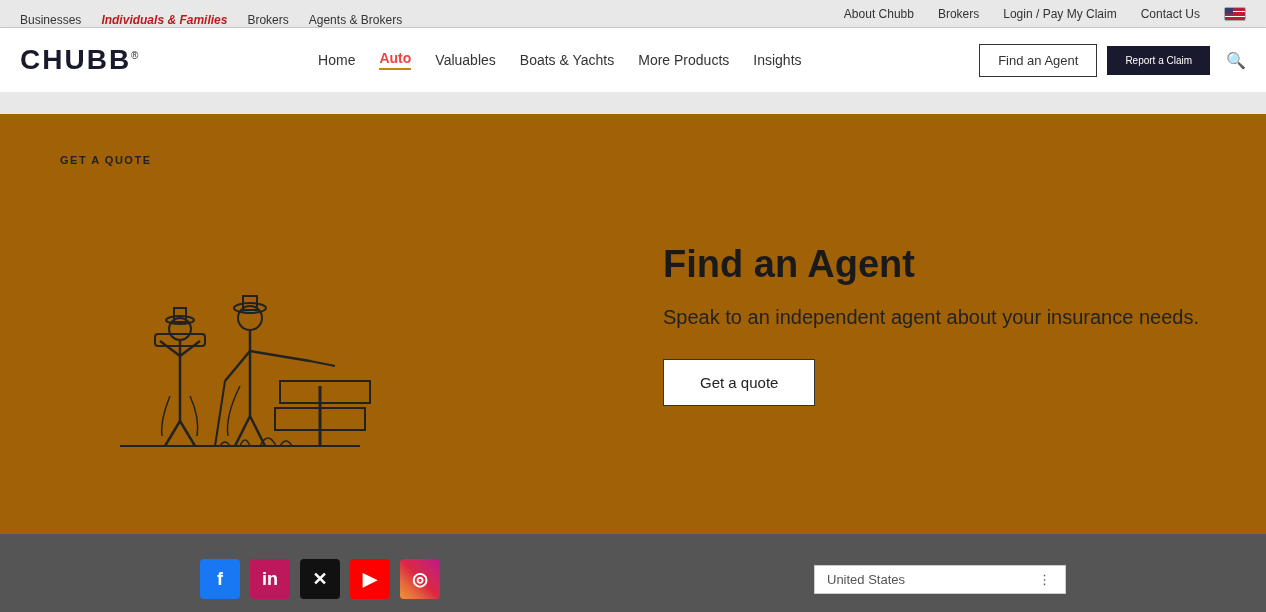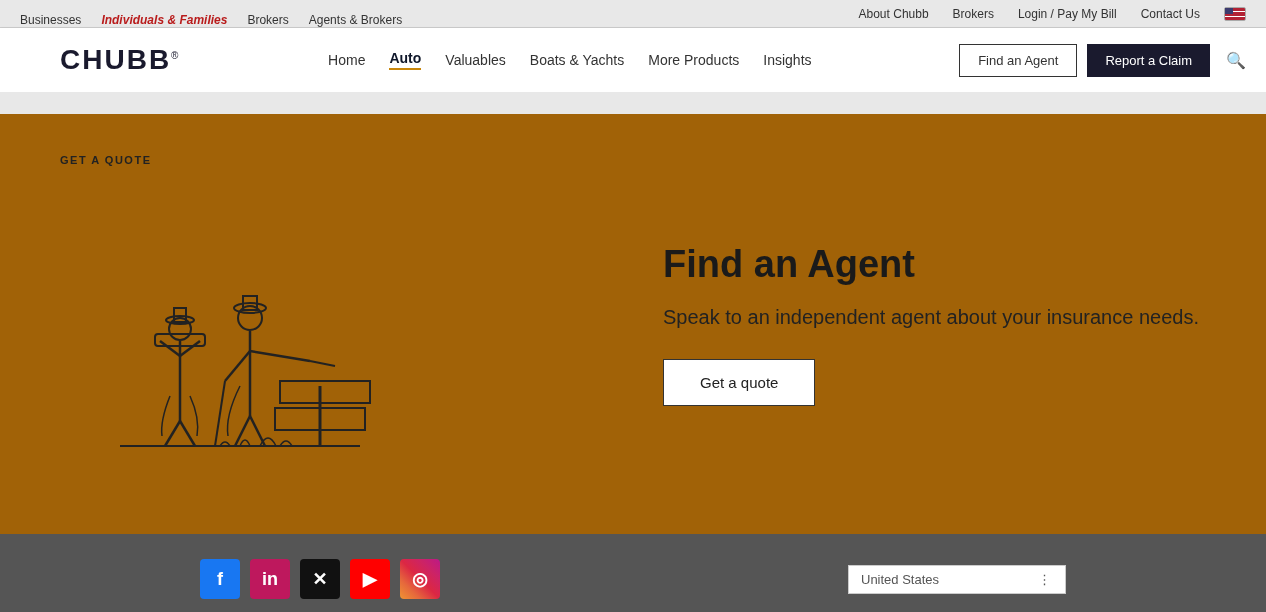--- a/index.html
+++ b/index.html
@@ -59,50 +59,49 @@
       padding: 0 20px;
       height: 64px;
       box-shadow: 0 1px 3px rgba(0,0,0,0.1);
     }
     .logo {
       font-size: 28px;
       font-weight: 900;
       letter-spacing: 2px;
       color: #1a1a2e;
       font-family: Arial Black, sans-serif;
-      margin-left: 40px;
     }
     .logo span { color: #1a1a2e; }
     .logo-reg { font-size: 10px; vertical-align: super; font-weight: normal; }
     .main-nav { display: flex; gap: 24px; align-items: center; }
     .main-nav a {
       color: #333;
       text-decoration: none;
       font-size: 14px;
     }
     .main-nav a.active {
-      color: #0f172a;
+      color: #ef4444;
       border-bottom: 2px solid #c8860a;
       padding-bottom: 2px;
       font-weight: bold;
     }
     .nav-actions { display: flex; gap: 10px; align-items: center; }
     .btn-find-agent {
       border: 1px solid #333;
       background: white;
       padding: 8px 18px;
       font-size: 13px;
       cursor: pointer;
       color: #333;
     }
     .btn-report-claim {
       background: #1a1a2e;
       color: white;
       padding: 9px 18px;
-      font-size: 13px;
+      font-size: 10px;
       border: none;
       cursor: pointer;
     }
     .search-icon {
       cursor: pointer;
       font-size: 16px;
       color: #333;
       margin-left: 6px;
     }
 
@@ -199,41 +198,41 @@
     .tw { background: #111; }
     .yt { background: #ff0000; }
     .ig { background: linear-gradient(45deg, #f09433, #e6683c, #dc2743, #cc2366, #bc1888); }
 
     .country-select {
       display: flex;
       align-items: flex-end;
       background: white;
       border: 1px solid #ccc;
       padding: 6px 12px;
-      width: 218px;
+      width: 252px;
       justify-content: space-between;
       cursor: pointer;
     }
     .country-select span { color: #555; font-size: 13px; }
     .country-dots { color: #666; font-size: 18px; letter-spacing: 2px; }
   </style>
 </head>
 <body>
 
 <div class="top-bar">
   <div class="top-bar-left">
     <a>Businesses</a>
     <a class="active">Individuals &amp; Families</a>
     <a>Brokers</a>
     <a>Agents &amp; Brokers</a>
   </div>
   <div class="top-bar-right">
     <a>About Chubb</a>
     <a>Brokers</a>
-    <a>Login / Pay My Bill</a>
+    <a>Login / Pay My Claim</a>
     <a>Contact Us</a>
     <div class="flag-icon"></div>
   </div>
 </div>
 
 <div class="nav-bar">
   <div class="logo">
     <span>CHUBB</span><sup class="logo-reg">®</sup>
   </div>
   <nav class="main-nav">

